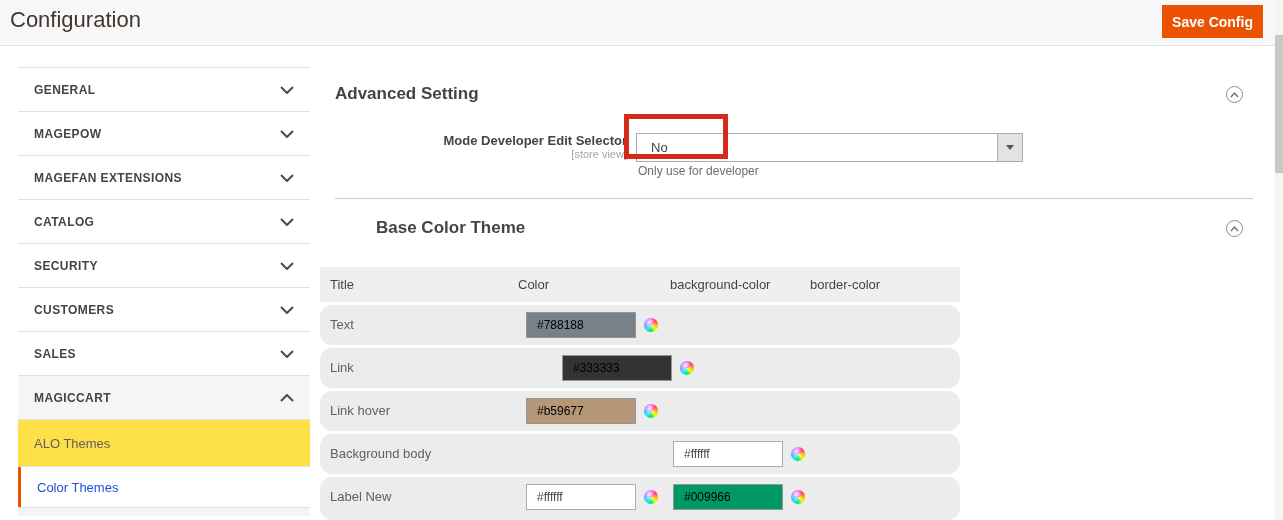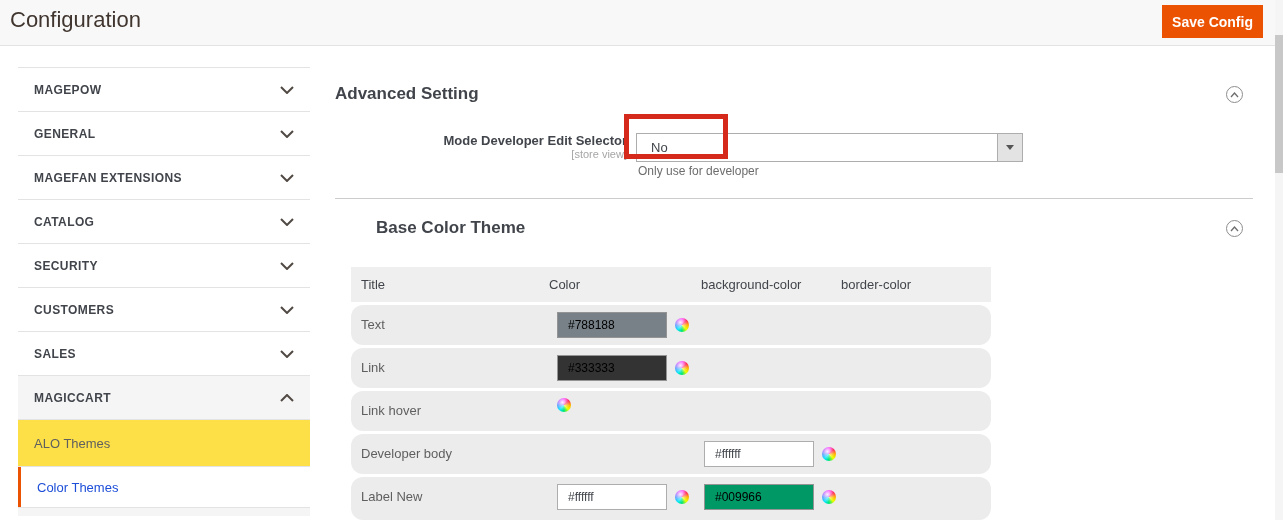--- a/index.html
+++ b/index.html
@@ -40,21 +40,21 @@
   .select { position:absolute; left:636px; top:133px; width:387px; height:29px; background:#fff; border:1px solid #adadad; cursor:pointer; }
   .select .val { position:absolute; left:14px; top:0; line-height:27px; font-size:13px; color:#41454b; }
   .select .btn { position:absolute; right:0; top:0; width:25px; height:27px; background:#e3e3e3; border-left:1px solid #adadad;
                  display:flex; align-items:center; justify-content:center; }
   .select .tri { width:0; height:0; border-left:4px solid transparent; border-right:4px solid transparent; border-top:5px solid #555; }
   .field-note { position:absolute; left:638px; top:164px; font-size:12px; color:#6d6d6d; }
 
   .annotation { position:absolute; left:624px; top:114px; width:104px; height:45px; border:5px solid #d5291c; z-index:20; pointer-events:none; }
 
   
-  .color-table { position:absolute; left:351px; top:267px; width:640px; }
+  .color-table { position:absolute; left:320px; top:267px; width:640px; }
   .t-head { position:relative; height:35px; background:#efefef; margin-bottom:3px; }
   .t-row { position:relative; height:40px; background:#ececec; margin-bottom:3px;border-radius:12px; }
   .t-row.last { height:43px; margin-bottom:0; }
   .th { position:absolute; top:0; line-height:35px; font-size:13px; color:#41454b; }
   .row-title { position:absolute; left:10px; top:0; line-height:40px; font-size:13px; color:#5f5f5f; }
   .cell-color { position:absolute; left:206px; top:7px; display:flex; align-items:center; gap:8px; }
   .cell-bg { position:absolute; left:353px; top:7px; display:flex; align-items:center; gap:8px; }
   .swatch { width:110px; height:26px; border:1px solid #949494; font-family:"Liberation Sans",sans-serif;
             font-size:12px; color:#000; padding-left:10px; }
   .input-white { width:110px; height:26px; border:1px solid #adadad; background:#fff; font-family:"Liberation Sans",sans-serif;
@@ -72,29 +72,29 @@
 
 <div class="stage">
 
   <div class="topbar">
     <h1 class="page-title">Configuration</h1>
     <button class="save-btn">Save Config</button>
   </div>
 
   <div class="sidebar">
     <div class="nav-section">
+      <span class="lbl">GENERAL</span>
+      <span class="chev">
+          <svg width="14" height="8" viewBox="0 0 14 8">
+            <path d="M1 1l6 6 6-6" fill="none" stroke="#514943" stroke-width="2"></path>
+          </svg>
+        </span>
+    </div>
+    <div class="nav-section">
       <span class="lbl">MAGEPOW</span>
-      <span class="chev">
-          <svg width="14" height="8" viewBox="0 0 14 8">
-            <path d="M1 1l6 6 6-6" fill="none" stroke="#514943" stroke-width="2"></path>
-          </svg>
-        </span>
-    </div>
-    <div class="nav-section">
-      <span class="lbl">GENERAL</span>
       <span class="chev">
           <svg width="14" height="8" viewBox="0 0 14 8">
             <path d="M1 1l6 6 6-6" fill="none" stroke="#514943" stroke-width="2"></path>
           </svg>
         </span>
     </div>
     <div class="nav-section">
       <span class="lbl">MAGEFAN EXTENSIONS</span>
       <span class="chev">
           <svg width="14" height="8" viewBox="0 0 14 8">
@@ -194,34 +194,35 @@
       <span class="row-title">Text</span>
       <div class="cell-color">
         <input class="swatch" readonly="" value="#788188" style="background-color: rgb(120, 129, 136);">
         <span class="wheel"></span>
       </div>
     </div>
 
     <div class="t-row">
       <span class="row-title">Link</span>
       <div class="cell-color">
-        <input class="swatch" readonly="" value="#333333" style="background-color: rgb(51, 51, 51);">
+        <input class="swatch" readonly="" value="#333333" style="background-color: rgb(51, 51, 51); margin-left: 36px;">
         <span class="wheel"></span>
       </div>
     </div>
 
     <div class="t-row">
       <span class="row-title">Link hover</span>
       <div class="cell-color">
-        <span class="wheel"></span>
-      </div>
-    </div>
-
-    <div class="t-row">
-      <span class="row-title">Developer body</span>
+        <input class="swatch" readonly="" value="#b59677" style="background-color: rgb(181, 150, 119);">
+        <span class="wheel"></span>
+      </div>
+    </div>
+
+    <div class="t-row">
+      <span class="row-title">Background body</span>
       <div class="cell-bg">
         <input class="input-white" value="#ffffff" style="">
         <span class="wheel"></span>
       </div>
     </div>
 
     <div class="t-row last">
       <span class="row-title">Label New</span>
       <div class="cell-color">
         <input class="input-white" value="#ffffff" style="">

